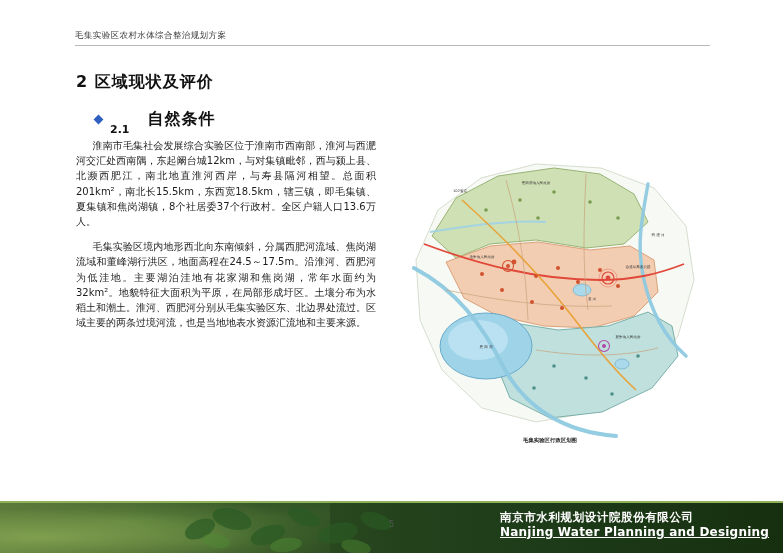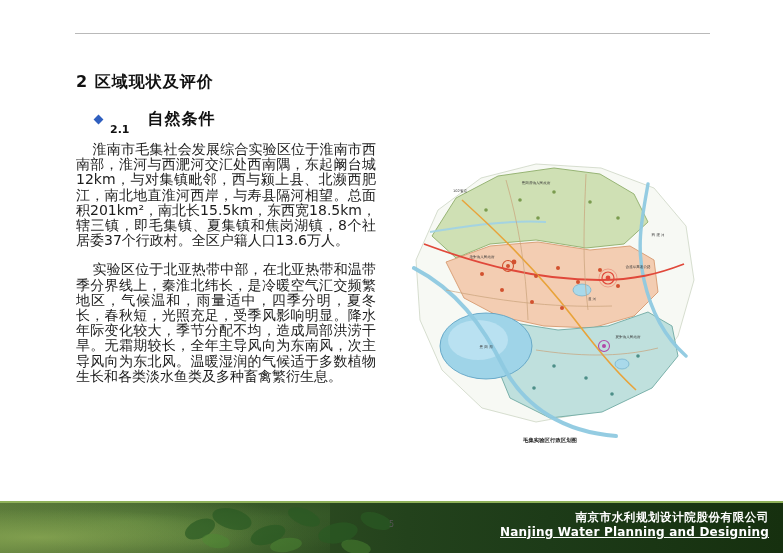--- a/index.html
+++ b/index.html
@@ -82,21 +82,21 @@
   }
 
   
   .body-col {
     position: absolute;
     left: 76px;
     top: 128px;
     width: 300px;
   }
   .para {
-    font-size: 14px;
+    font-size: 10px;
     line-height: 15.2px;
     color: #1c1c1c;
     text-align: justify;
     text-indent: 16.6px;
     margin-bottom: 7px;
     font-family: "DejaVu Sans", "Liberation Sans", sans-serif;
   }
 
   
   .figure {
@@ -142,21 +142,20 @@
   .footer-rule {
     position: absolute;
     left: 0; top: 0;
     width: 783px; height: 2px;
     background: #8fb15a;
   }
   .footer-company {
     position: absolute;
     right: 14px;
     top: 9px;
-    text-align: right;
     color: #ffffff;
     margin-left: 30px;
   }
   .footer-cn {
     font-size: 11.5px;
     font-weight: bold;
     letter-spacing: 0.6px;
     line-height: 15px;
   }
   .footer-en {
@@ -180,34 +179,35 @@
   
   .mlabel { font-size: 3.6px; fill: #333; font-family: "DejaVu Sans", sans-serif; }
   .mtitle { font-size: 5.4px; fill: #1a1a1a; font-family: "DejaVu Sans", sans-serif; font-weight: bold;}
 </style>
 </head>
 <body>
 
 <div class="page">
 
   <div class="header">
+    <div class="header-text">毛集实验区农村水体综合整治规划方案</div>
     <div class="header-rule"></div>
   </div>
 
   <div class="h1">2  区域现状及评价</div>
 
   <div class="h2-wrap">
     <span class="diamond"></span>
     <span class="h2-num">2.1</span>
     <span class="h2">自然条件</span>
   </div>
 
   <div class="body-col">
     <p class="para">淮南市毛集社会发展综合实验区位于淮南市西南部，淮河与西淝河交汇处西南隅，东起阚台城12km，与对集镇毗邻，西与颍上县、北濒西肥江，南北地直淮河西岸，与寿县隔河相望。总面积201km²，南北长15.5km，东西宽18.5km，辖三镇，即毛集镇、夏集镇和焦岗湖镇，8个社居委37个行政村。全区户籍人口13.6万人。</p>
-    <p class="para">实验区位于北亚热带中部，在北亚热带和温带季分界线上，秦淮北纬长，是冷暖空气汇交频繁地区，气候温和，雨量适中，四季分明，夏冬长，春秋短，光照充足，受季风影响明显。降水年际变化较大，季节分配不均，造成局部洪涝干旱。无霜期较长，全年主导风向为东南风，次主导风向为东北风。温暖湿润的气候适于多数植物生长和各类淡水鱼类及多种畜禽繁衍生息。</p>
+    <p class="para">毛集实验区境内地形西北向东南倾斜，分属西肥河流域、焦岗湖流域和董峰湖行洪区，地面高程在24.5～17.5m。沿淮河、西肥河为低洼地。主要湖泊洼地有花家湖和焦岗湖，常年水面约为32km²。地貌特征大面积为平原，在局部形成圩区。土壤分布为水稻土和潮土。淮河、西肥河分别从毛集实验区东、北边界处流过。区域主要的两条过境河流，也是当地地表水资源汇流地和主要来源。</p>
   </div>
 
   <div class="figure">
     <svg width="328" height="310" viewBox="0 0 328 310" xmlns="http://www.w3.org/2000/svg">
 
       <rect x="0" y="0" width="328" height="310" fill="#ffffff"></rect>
 
       <path d="M30,120 L52,70 L95,38 L150,24 L215,28 L268,48 L300,86 L308,140 L292,196 L258,242 L206,272 L150,282 L96,268 L56,230 L34,180 Z" fill="#f7f9f4" stroke="#cdd6c4" stroke-width="0.8"></path>
 
       <path d="M46,96 L70,58 L112,36 L168,28 L214,34 L248,54 L262,82 L238,104 L200,108 L150,100 L104,104 L70,118 Z" fill="#cfe0b4" stroke="#8fae6b" stroke-width="0.9"></path>

